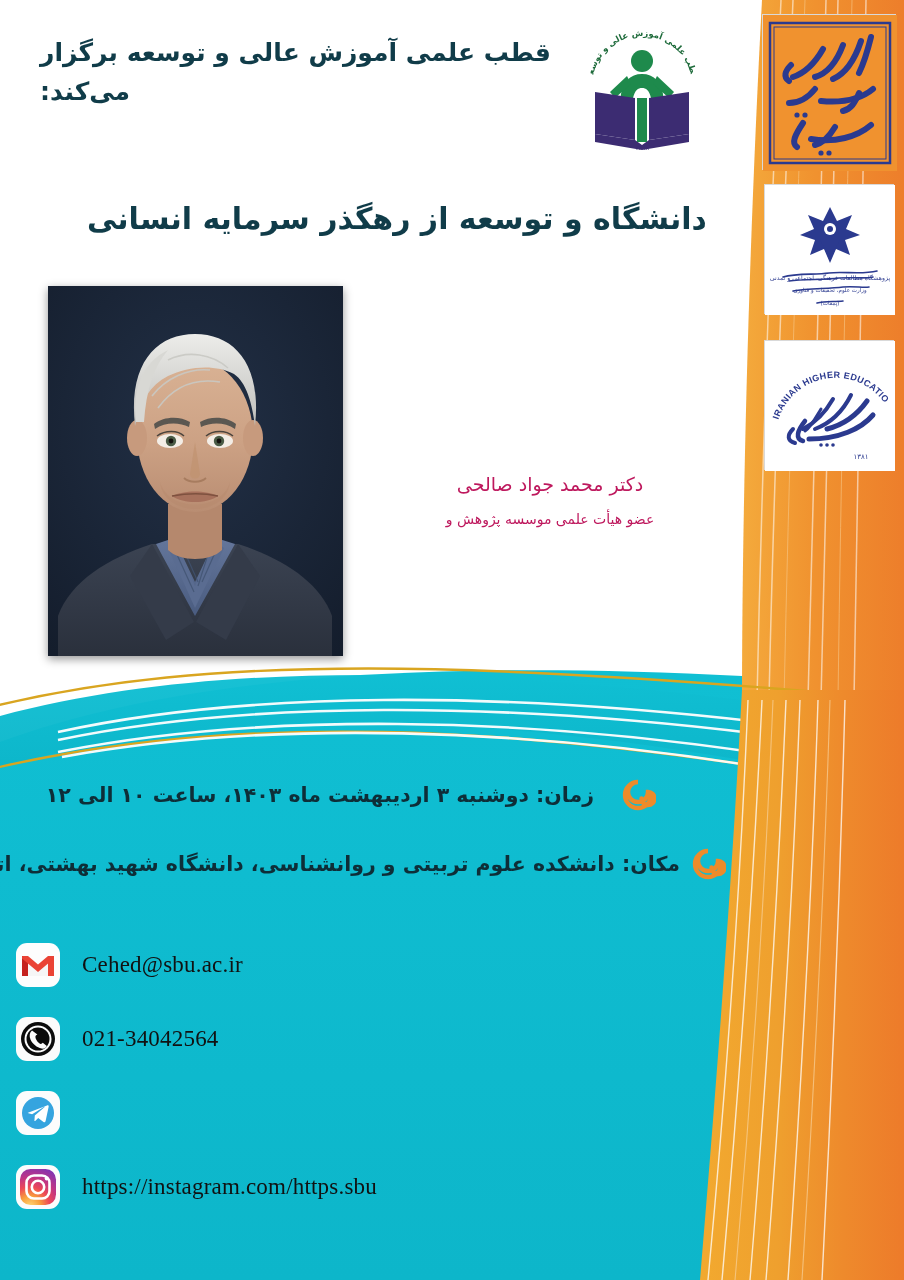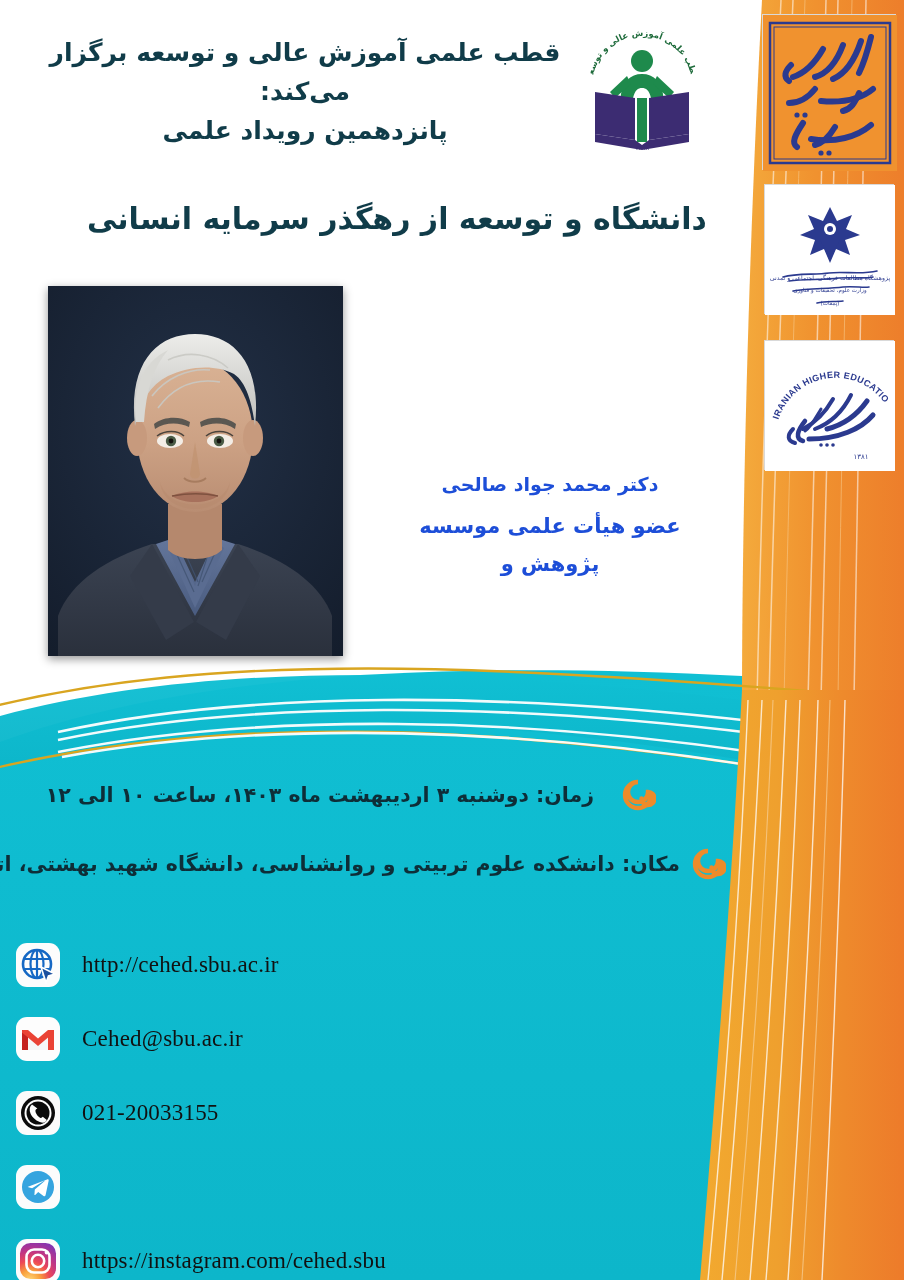--- a/index.html
+++ b/index.html
@@ -20,21 +20,21 @@
   }
 
   
   .bg-layer { position:absolute; inset:0; width:904px; height:1280px; }
 
   
   .header-block {
     position:absolute;
     top:34px; left:40px;
     width:530px;
-    text-align:center;
+    text-align:left;
     direction:rtl;
   }
   .header-line {
     color:#103C49;
     font-weight:bold;
     font-size:25px;
     line-height:1.55;
     letter-spacing:-0.3px;
   }
 
@@ -78,25 +78,25 @@
   }
   .portrait-frame svg { display:block; width:100%; height:100%; }
 
   
   .speaker-block {
     position:absolute;
     top:470px; left:380px;
     width:340px;
     text-align:center;
     direction:rtl;
-    color:#1d4ed8;
-    font-weight:bold;
+    color:#be185d;
+    font-weight:normal;
   }
   .speaker-name { font-size:19px; line-height:1.5; }
-  .speaker-aff  { font-size:21px; line-height:1.85; margin-top:8px; }
+  .speaker-aff  { font-size:14px; line-height:1.85; margin-top:8px; }
 
   
   .info-row {
     position:absolute;
     direction:rtl;
     display:flex;
     align-items:center;
     gap:10px;
     color:#0E2E38;
     font-weight:bold;
@@ -194,21 +194,20 @@
       <path d="M 845 700 C 840 890 832 1090 822 1280"></path>
     </g>
     <g stroke="#F8D19B" stroke-width="1.1" opacity="0.7" fill="none">
       <path d="M 773 700 C 765 890 752 1090 735 1280"></path>
       <path d="M 830 700 C 824 890 814 1090 802 1280"></path>
     </g>
   </svg>
 
   <div class="header-block">
     <div class="header-line">قطب علمی آموزش عالی و توسعه برگزار می‌کند:</div>
-    <div class="header-line">پانزدهمین رویداد علمی</div>
   </div>
 
   <div class="cehed-logo">
     <svg viewBox="0 0 118 140" width="118" height="140">
       <defs>
         <path id="arcpath" d="M 10 62 A 50 50 0 0 1 108 62" fill="none"></path>
       </defs>
 
       <text font-size="8.5" fill="#1E6B3B" font-weight="bold" letter-spacing="0">
         <textPath href="#arcpath" startOffset="50%" text-anchor="middle">قطب علمی آموزش عالی و توسعه</textPath>
@@ -415,32 +414,20 @@
     <span class="info-bullet">
       <svg viewBox="0 0 36 36" width="36" height="36">
         <path d="M 31 18 A 13 13 0 1 1 18 5 A 10 10 0 1 0 28 15 A 6.5 6.5 0 1 1 21.5 21.5" fill="none" stroke="#ED8B2A" stroke-width="4.4" stroke-linecap="round"></path>
       </svg>
     </span>
     <span class="info-text">مکان: دانشکده علوم تربیتی و روانشناسی، دانشگاه شهید بهشتی، اتاق ۳۱۴</span>
   </div>
 
   <div class="contact-list">
 
-    <div class="contact-row">
-      <span class="contact-icon">
-        <svg viewBox="0 0 48 48" width="48" height="48">
-          <rect x="2" y="2" width="44" height="44" rx="11" fill="#FCFCFC"></rect>
-          <circle cx="23" cy="23" r="14" fill="none" stroke="#1668C4" stroke-width="2.6"></circle>
-          <ellipse cx="23" cy="23" rx="6.5" ry="14" fill="none" stroke="#1668C4" stroke-width="2.2"></ellipse>
-          <path d="M 9.6 18 H 36.4 M 9.6 28 H 36.4 M 23 9 V 37" stroke="#1668C4" stroke-width="2.2"></path>
-          <path d="M 27 26 L 41 33 L 34.5 35 L 32 41.5 Z" fill="#1B4F9E" stroke="#ffffff" stroke-width="1.6"></path>
-        </svg>
-      </span>
-      <span class="contact-text">http://cehed.sbu.ac.ir</span>
-    </div>
 
     <div class="contact-row">
       <span class="contact-icon">
         <svg viewBox="0 0 48 48" width="48" height="48">
           <rect x="2" y="2" width="44" height="44" rx="11" fill="#FDFDFD"></rect>
           <path d="M 8 15 L 8 35 L 14 35 L 14 22 L 24 30 L 34 22 L 34 35 L 40 35 L 40 15
                    L 34 15 L 24 23.5 L 14 15 Z" fill="#EA4335"></path>
           <path d="M 8 15 L 8 35 L 14 35 L 14 21.5 Z" fill="#C5221F"></path>
           <path d="M 34 15 L 34 35 L 40 35 L 40 15 Z" fill="#EA4335"></path>
           <path d="M 14 21.5 L 24 29.5 L 34 21.5 L 34 35 L 14 35 Z" fill="#F6F6F6"></path>
@@ -455,21 +442,21 @@
         <svg viewBox="0 0 48 48" width="48" height="48">
           <rect x="2" y="2" width="44" height="44" rx="11" fill="#FBFBFB"></rect>
           <circle cx="24" cy="24" r="17" fill="#0B0B0B"></circle>
           <circle cx="24" cy="24" r="13.5" fill="#FCFCFC"></circle>
           <circle cx="24" cy="24" r="11.5" fill="#0B0B0B"></circle>
           <path d="M 18 15.5 C 15.5 17.5 15 21 16.5 24.5 C 18.5 29 23 32.5 27.5 33.5
                    C 30 34 32 33 32.8 31 L 28.8 27.8 C 27.6 29.2 26.4 29.2 25 28
                    C 23 26.3 21.5 24 21.4 22 C 21.4 20.6 22 19.8 23.4 19.4 Z" fill="#FDFDFD"></path>
         </svg>
       </span>
-      <span class="contact-text"> 021-20033155</span>
+      <span class="contact-text"> 021-34042564</span>
     </div>
 
     <div class="contact-row">
       <span class="contact-icon">
         <svg viewBox="0 0 48 48" width="48" height="48">
           <rect x="2" y="2" width="44" height="44" rx="11" fill="#FCFCFC"></rect>
           <circle cx="24" cy="24" r="16" fill="#35A4DF"></circle>
           <path d="M 14 23.8 L 33 16.4 C 34.2 16 35 16.6 34.6 18 L 31.6 32
                    C 31.3 33.2 30.5 33.5 29.5 32.9 L 24.2 29 L 21.7 31.4
                    C 21.3 31.8 21 32 20.4 32 L 20.8 26.6 L 30.4 18.2
@@ -491,18 +478,18 @@
               <stop offset="100%" stop-color="#7B34B7"></stop>
             </radialGradient>
           </defs>
           <rect x="2" y="2" width="44" height="44" rx="11" fill="#FCFCFC"></rect>
           <rect x="6" y="6" width="36" height="36" rx="10.5" fill="url(#igGrad)"></rect>
           <rect x="12.5" y="12.5" width="23" height="23" rx="7.5" fill="none" stroke="#FFFFFF" stroke-width="2.6"></rect>
           <circle cx="24" cy="24" r="6.2" fill="none" stroke="#FFFFFF" stroke-width="2.6"></circle>
           <circle cx="32.6" cy="15.6" r="1.9" fill="#FFFFFF"></circle>
         </svg>
       </span>
-      <span class="contact-text">https://instagram.com/cehed.sbu</span>
+      <span class="contact-text">https://instagram.com/https.sbu</span>
     </div>
 
   </div>
 
 </div>
 
 </body></html>

